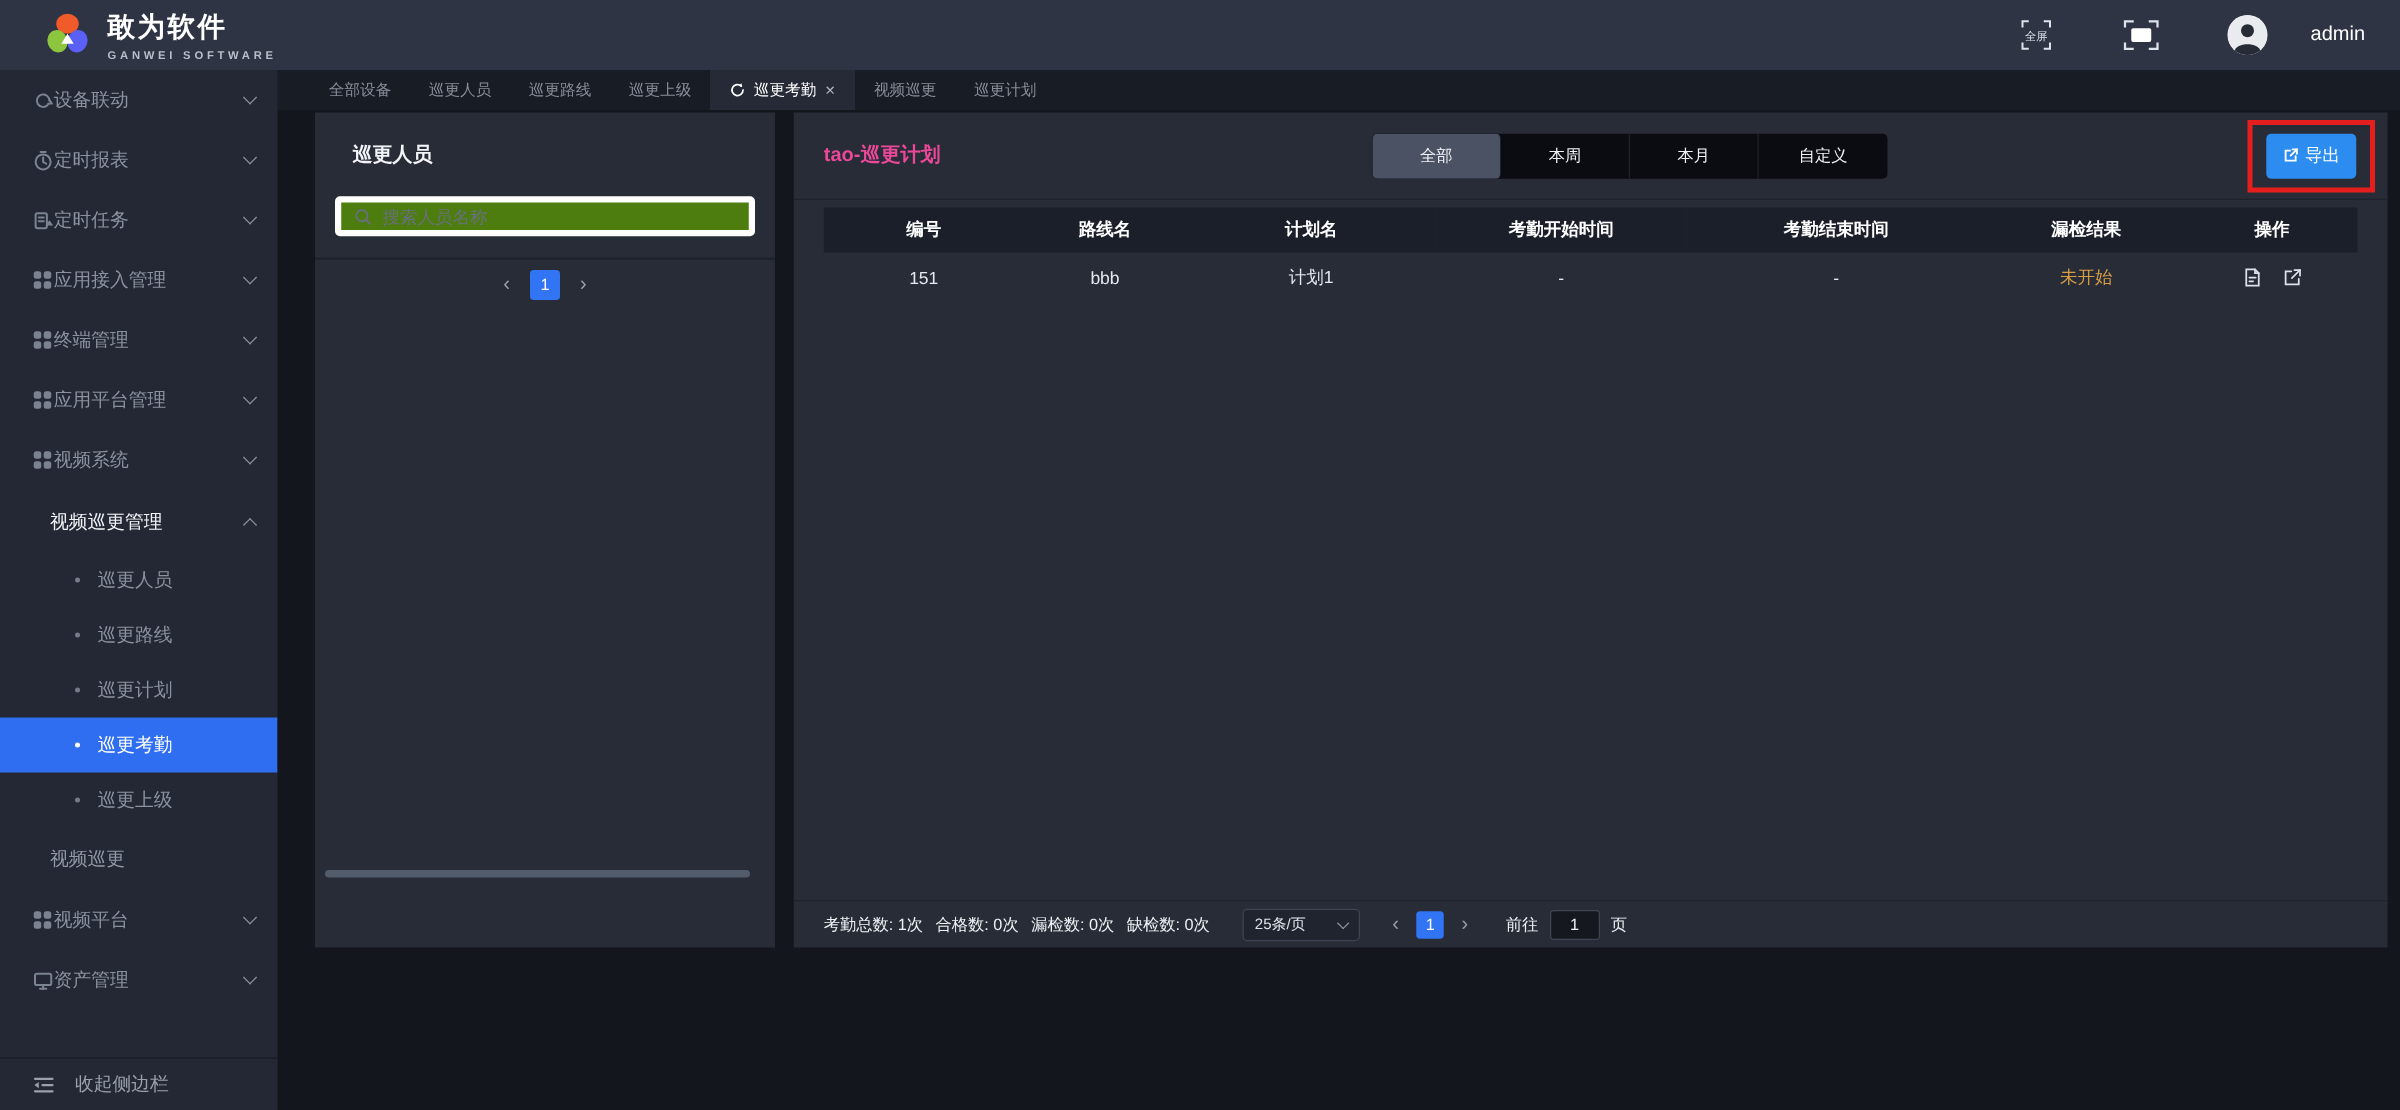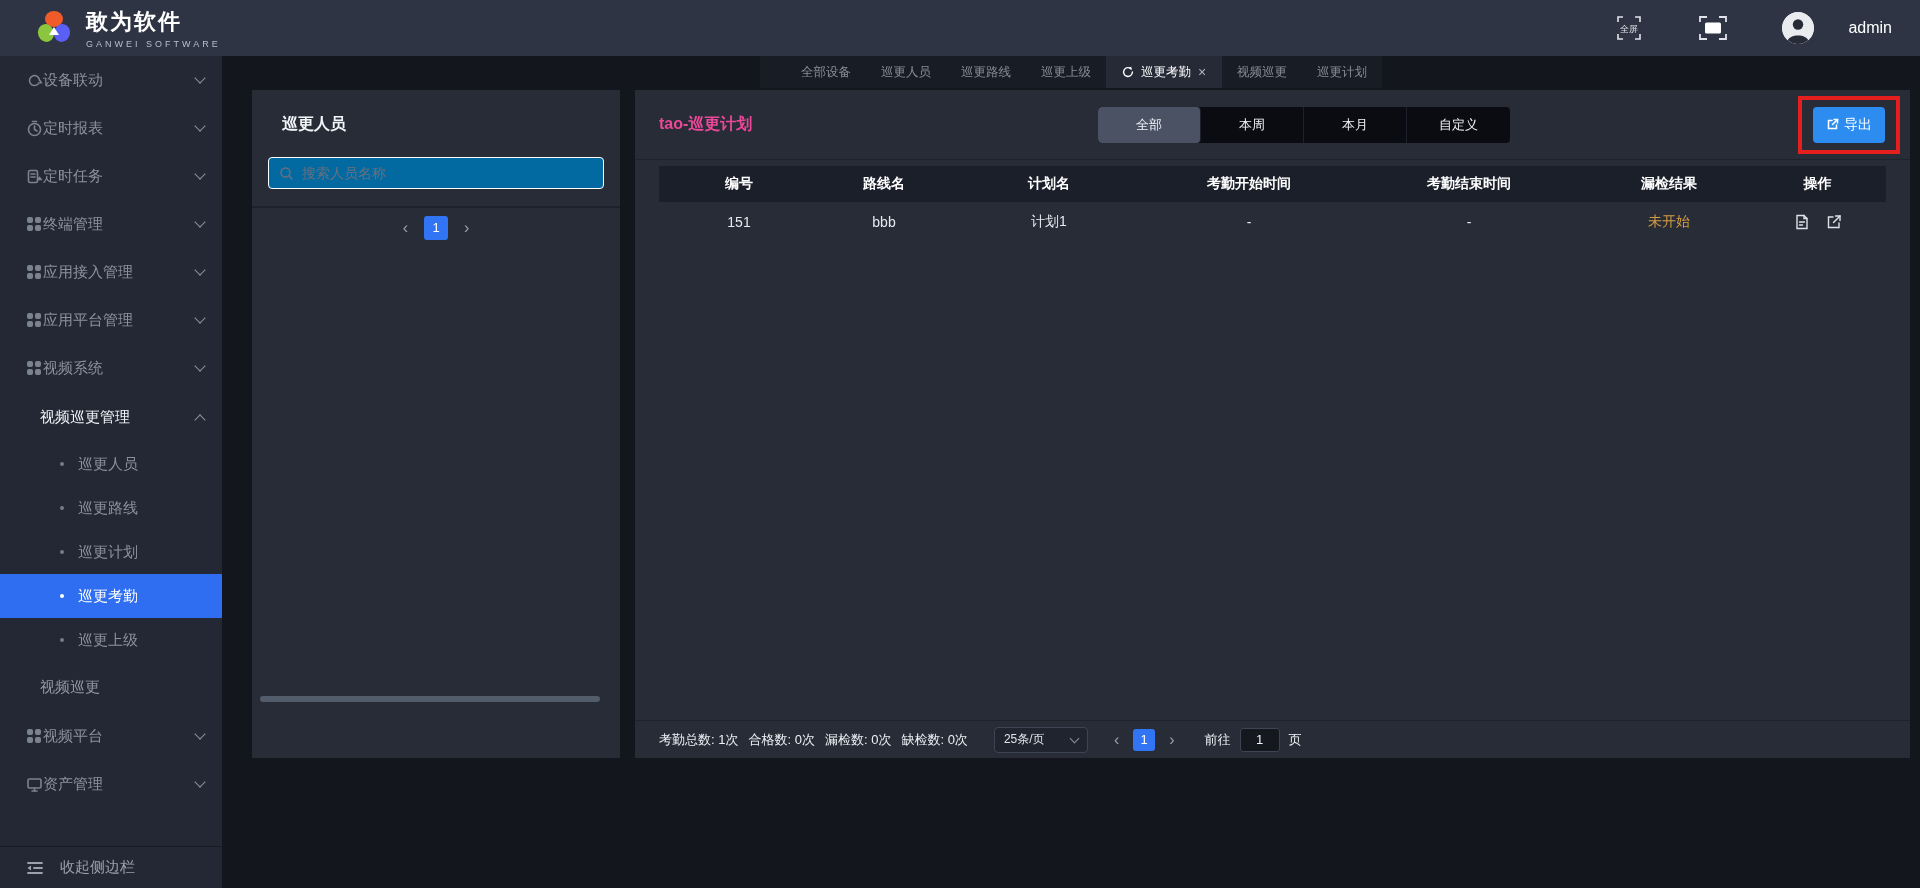--- a/index.html
+++ b/index.html
@@ -3,21 +3,21 @@
 <meta charset="utf-8">
 <style>
   * { margin:0; padding:0; box-sizing:border-box; }
   body { font-family:"Liberation Sans","DejaVu Sans",sans-serif; background:#0d0f14; }
   .app { width:1920px; height:888px; position:relative; background:#14161d; overflow:hidden; display:flex; flex-direction:column; }
 
   
   .topbar { height:56px; background:#2e3443; display:flex; align-items:center; padding:0 28px 0 34px; flex:0 0 auto;gap:20px; }
   .logo { display:flex; align-items:center; gap:12px; }
   .logo-text-cn { color:#fff; font-size:22px; font-weight:bold; letter-spacing:2px; }
-  .logo-text-en { color:#b9bfca; font-size:9px; letter-spacing:3px; margin-top:2px; }
+  .logo-text-en { color:#b9bfca; font-size:9px; letter-spacing:3px; margin-top:2px;font-weight:bold; }
   .topbar-spacer { flex:1; }
   .top-icon { width:30px; height:30px; display:flex; align-items:center; justify-content:center; margin-left:34px; cursor:pointer; color:#dfe3ea; }
   .avatar { width:32px; height:32px; border-radius:50%; background:#e9ebef; margin-left:34px; display:flex; align-items:center; justify-content:center; overflow:hidden; cursor:pointer; }
   .username { color:#ffffff; font-size:16px; margin-left:14px; cursor:pointer; }
 
   
   .body { flex:1; display:flex; min-height:0; }
 
   
   .sidebar { width:222px; background:#232834; position:relative; flex:0 0 auto; overflow:hidden; }
@@ -30,33 +30,33 @@
   .side-group.active { color:#f2f4f8; }
   .side-group.plain { color:#9298a5; }
   .side-sub { height:44px; display:flex; align-items:center; padding:0 18px 0 60px; color:#8b919e; font-size:15px; cursor:pointer; }
   .side-sub .dot { width:4px; height:4px; border-radius:50%; background:#747c8a; margin-right:14px; flex:0 0 auto; }
   .side-sub.selected { background:#2f6ef0; color:#ffffff; }
   .side-sub.selected .dot { background:#ffffff; }
   .collapse-bar { position:absolute; left:0; right:0; bottom:0; height:42px; background:#232834; border-top:1px solid #161a22; display:flex; align-items:center; padding:0 26px; color:#9aa0ac; font-size:15px; cursor:pointer; }
   .collapse-bar .lbl { margin-left:16px; }
 
   
-  .main { flex:1; display:flex; flex-direction:column; min-width:0;align-items:center; }
+  .main { flex:1; display:flex; flex-direction:column; min-width:0; }
   .tabbar { height:32px; background:#181c25; display:flex; align-items:stretch; padding-left:26px; flex:0 0 auto; }
   .tab { display:flex; align-items:center; padding:0 15px; color:#878d99; font-size:12.5px; cursor:pointer; white-space:nowrap; }
   .tab.active { background:#252a36; color:#ffffff; gap:7px; padding:0 16px; }
   .tab .tclose { color:#aeb4bf; font-size:14px; line-height:1; cursor:pointer; }
 
   .content { flex:1; display:flex; gap:15px; padding:2px 10px 0 30px; min-height:0; align-items:flex-start; }
   .panel { background:#272c37; height:668px; }
 
   
   .people-panel { width:368px; flex:0 0 auto; position:relative; display:flex; flex-direction:column; }
   .pp-title { color:#f2f4f8; font-size:16px; font-weight:bold; margin:24px 0 0 30px; }
-  .search-box { margin:22px 16px 0 16px; height:32px; background:#0369a1; border:1px solid #ffffff; border-radius:4px; display:flex; align-items:center; padding:0 10px; gap:8px; }
+  .search-box { margin:22px 16px 0 16px; height:32px; background:#4d7c0f; border:5px solid #ffffff; border-radius:4px; display:flex; align-items:center; padding:0 10px; gap:8px; }
   .search-box input { background:transparent; border:none; outline:none; color:#c6ccd6; font-size:14px; width:100%; font-family:inherit; }
   .search-box input::placeholder { color:#68707e; }
   .pp-divider { height:1px; background:#1d222c; margin-top:17px; }
   .pp-list { flex:1; padding:22px 10px 0 10px; position:relative; }
   .person-item { height:36px; background:#3174f4; border-radius:4px; display:flex; align-items:center; padding:0 16px; color:#ffffff; font-size:14px; cursor:pointer; }
   .pp-scrollbar { position:absolute; left:8px; right:20px; bottom:56px; height:6px; background:#525c6b; border-radius:3px; cursor:pointer; }
   .pp-foot { height:40px; border-top:1px solid #1d222c; display:flex; align-items:center; justify-content:center; gap:16px; flex:0 0 auto; }
   .pg-arrow { color:#98a0ad; font-size:16px; line-height:1; cursor:pointer; background:transparent; border:none; font-family:inherit; }
   .pg-num { width:24px; height:24px; background:#3174f4; border-radius:3px; color:#fff; font-size:13px; display:flex; align-items:center; justify-content:center; cursor:pointer; }
 
@@ -180,34 +180,34 @@
 
       <div class="side-item">
         <span class="mi">
           <svg width="16" height="16" viewBox="0 0 16 16" fill="currentColor">
             <rect x="1" y="1" width="6" height="6" rx="2"></rect>
               <rect x="9" y="1" width="6" height="6" rx="2"></rect>
               <rect x="1" y="9" width="6" height="6" rx="2"></rect>
               <rect x="9" y="9" width="6" height="6" rx="2"></rect>
           </svg>
         </span>
-        <span class="lbl">终端管理</span>
+        <span class="lbl">应用接入管理</span>
         <span class="chev"></span>
       </div>
 
       <div class="side-item">
         <span class="mi">
           <svg width="16" height="16" viewBox="0 0 16 16" fill="currentColor">
             <rect x="1" y="1" width="6" height="6" rx="2"></rect>
               <rect x="9" y="1" width="6" height="6" rx="2"></rect>
               <rect x="1" y="9" width="6" height="6" rx="2"></rect>
               <rect x="9" y="9" width="6" height="6" rx="2"></rect>
           </svg>
         </span>
-        <span class="lbl">应用接入管理</span>
+        <span class="lbl">终端管理</span>
         <span class="chev"></span>
       </div>
 
       <div class="side-item">
         <span class="mi">
           <svg width="16" height="16" viewBox="0 0 16 16" fill="currentColor">
             <rect x="1" y="1" width="6" height="6" rx="2"></rect>
               <rect x="9" y="1" width="6" height="6" rx="2"></rect>
               <rect x="1" y="9" width="6" height="6" rx="2"></rect>
               <rect x="9" y="9" width="6" height="6" rx="2"></rect>

